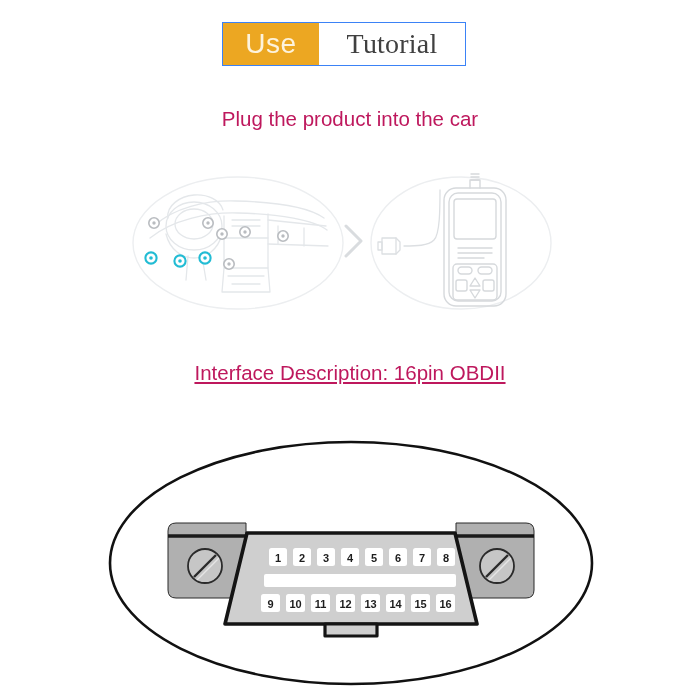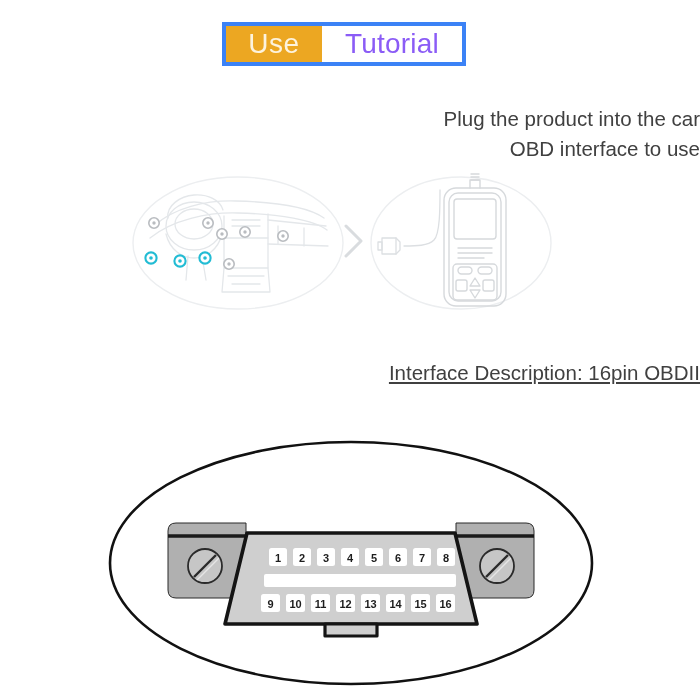--- a/index.html
+++ b/index.html
@@ -19,56 +19,57 @@
 
   
   #header-badge {
     position: absolute;
     left: 222px;
     top: 22px;
     width: 244px;
     height: 44px;
     display: flex;
     align-items: stretch;
-    border: 4px solid #3b82f6;
+    border: 1px solid #3b82f6;
     box-sizing: border-box;
     background: #fdfdfd;
   }
   #badge-use {
     width: 96px;
     background: #eca722;
     color: #fdf3dd;
     display: flex;
     align-items: center;
     justify-content: center;
     font-size: 28px;
     letter-spacing: 0.5px;
     line-height: 1;
   }
   #badge-tutorial {
     flex: 1;
     background: #ffffff;
-    color: #8b5cf6;
+    color: #404040;
     display: flex;
     align-items: center;
     justify-content: center;
     font-size: 28px;
     letter-spacing: 0.2px;
     line-height: 1;
+    font-family: Liberation Serif, serif;
   }
 
   
   .caption {
     position: absolute;
     left: 0;
     width: 700px;
-    text-align: right;
+    text-align: center;
     font-size: 20.5px;
     line-height: 30px;
-    color: #404040;
+    color: #be185d;
   }
   #caption-step1 { top: 104px; }
   #caption-interface { top: 358px; text-decoration: underline; }
 
   
   #illustration-band {
     position: absolute;
     left: 0;
     top: 168px;
     width: 700px;
@@ -118,21 +119,20 @@
 </head>
 <body>
 
 <div id="header-badge">
   <div id="badge-use">Use</div>
   <div id="badge-tutorial">Tutorial</div>
 </div>
 
 <div id="caption-step1" class="caption">
   <div>Plug the product into the car</div>
-  <div>OBD interface to use</div>
 </div>
 
 <div id="illustration-band">
 
   <div id="illus-dashboard">
     <svg width="220" height="150" viewBox="0 0 220 150" xmlns="http://www.w3.org/2000/svg">
       <ellipse cx="110" cy="75" rx="105" ry="66" fill="none" stroke="#eceef0" stroke-width="1.4"></ellipse>
       <g fill="none" stroke="#e4e7ea" stroke-width="1.3" stroke-linecap="round" stroke-linejoin="round">
 
         <path d="M26 58 C45 40 78 32 108 33 C150 34 182 40 196 50"></path>

